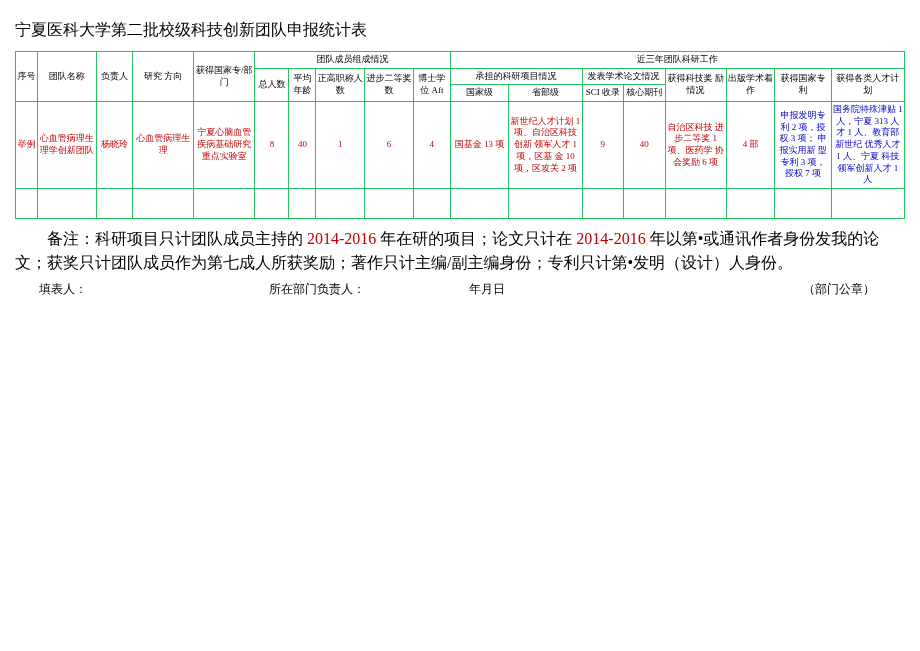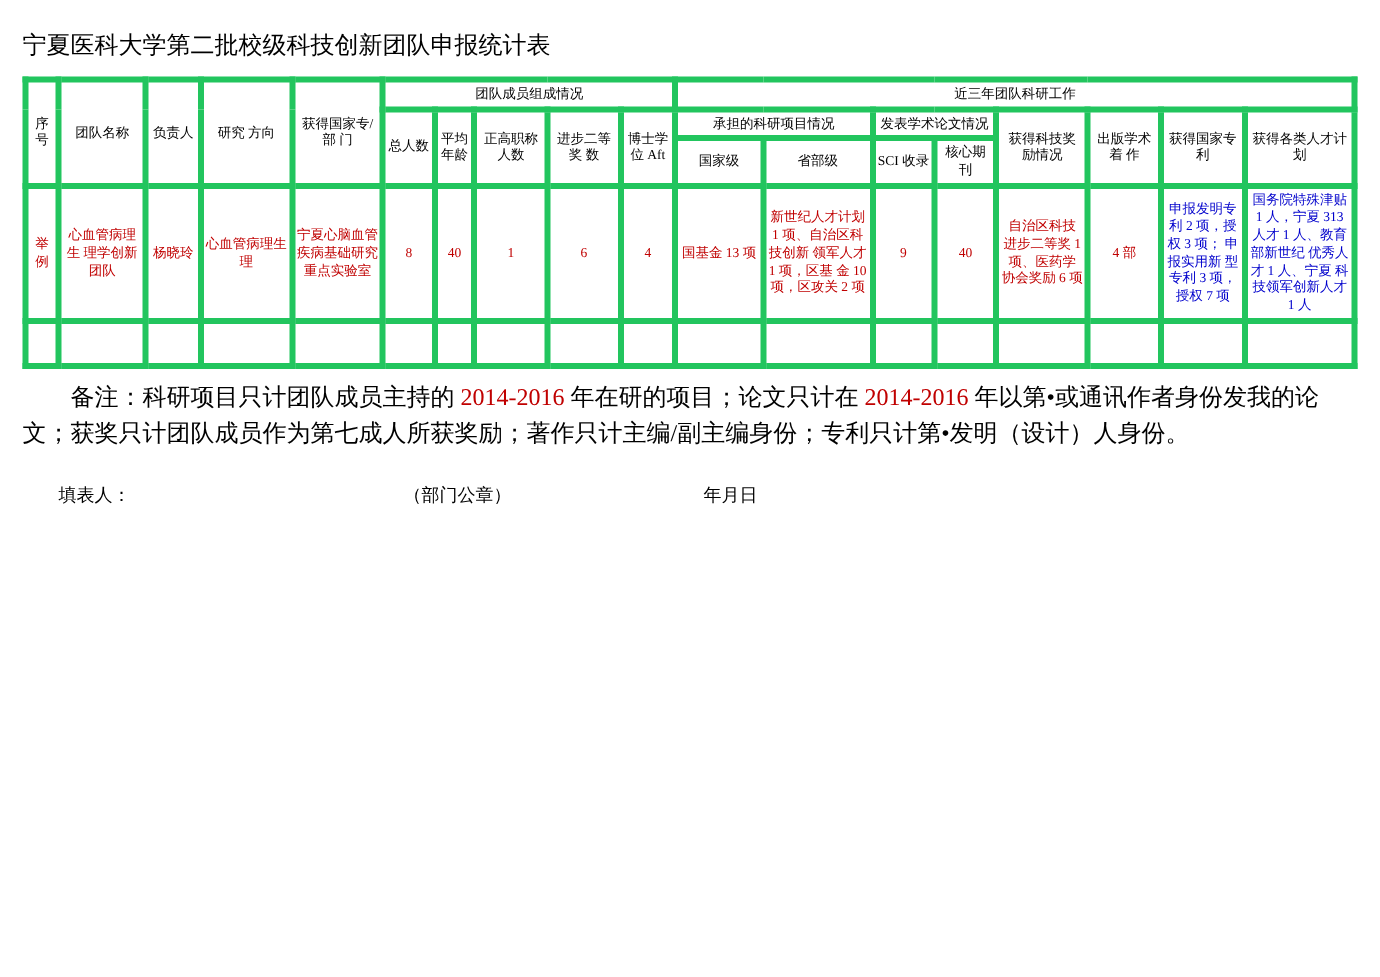--- a/index.html
+++ b/index.html
@@ -15,41 +15,41 @@
       font-weight: normal;
       margin-bottom: 10px;
       font-family: "SimSun", "宋体", serif;
     }
     table {
       border-collapse: collapse;
       width: 100%;
       table-layout: fixed;
     }
     th, td {
-      border: 4px solid #22c55e;
+      border: 1px solid #22c55e;
       text-align: center;
       vertical-align: middle;
       padding: 2px 1px;
       font-size: 9px;
       font-weight: normal;
       line-height: 1.3;
       word-wrap: break-word;
     }
     th { font-weight: normal; }
     .red { color: #c00000; }
     .blue { color: #0000cc; }
     .empty-row td { height: 30px; }
     .notes {
       margin-top: 8px;
       font-size: 16px;
       line-height: 1.5;
       text-indent: 2em;
     }
     .footer {
-      margin-top: 20px;
+      margin-top: 6px;
       font-size: 12px;
       display: flex;
       text-indent: 2em;
     }
     .footer > span:nth-child(1) { width: 230px; display:inline-block; text-indent:2em;}
     .footer > span:nth-child(2) { width: 200px; display:inline-block; }
     .footer > span:nth-child(3) { width: 280px; display:inline-block; }
     .footer > span:nth-child(4) { flex:1; text-align:right; padding-right:30px;}
     .col-seq { width: 18px; }
     .col-team { width: 48px; }
@@ -199,15 +199,16 @@
     </tr>
   </tbody>
 </table>
 
 <p class="notes">
   <span>备注：科研项目只计团队成员主持的 </span><span class="red">2014-2016</span><span> 年在研的项目；论文只计在 </span><span class="red">2014-2016</span><span> 年以第•或通讯作者身份发我的论文；获奖只计团队成员作为第七成人所获奖励；著作只计主编/副主编身份；专利只计第•发明（设计）人身份。</span>
 </p>
 
 <div class="footer">
   <span>填表人：</span>
+  <span>所在部门负责人：</span>
+  <span>年月日</span>
   <span>（部门公章）</span>
-  <span>年月日</span>
 </div>
 
 </body></html>

